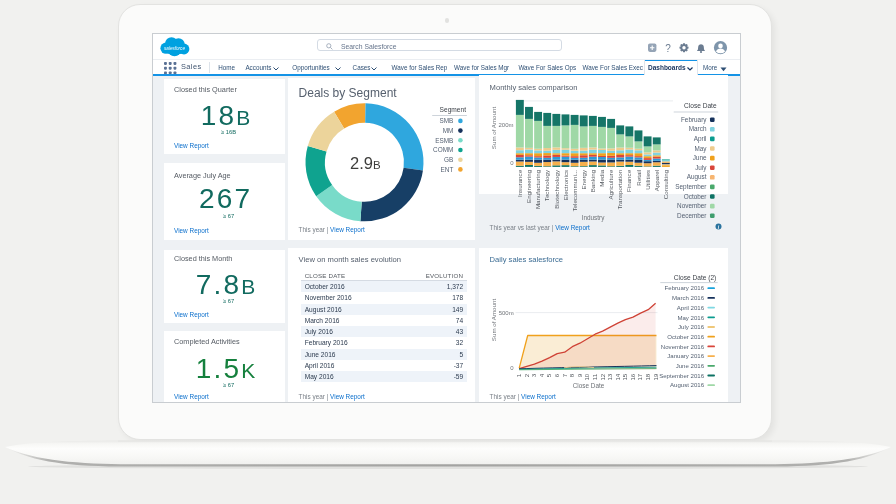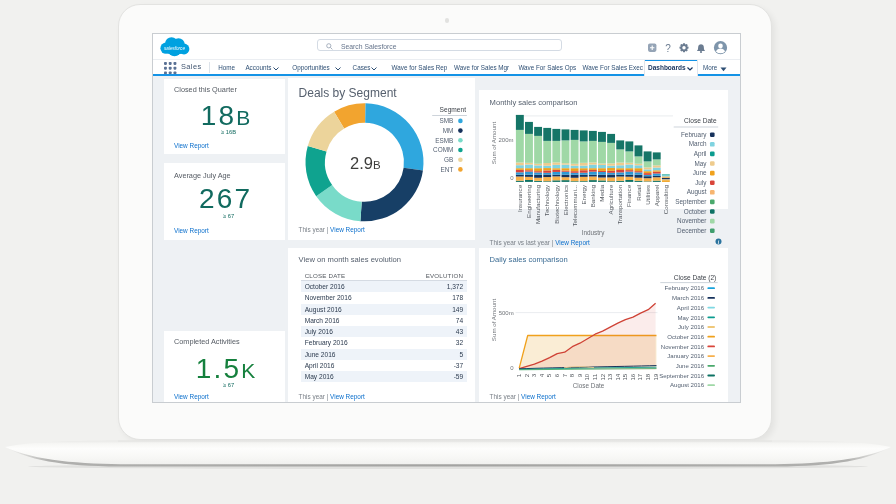--- a/index.html
+++ b/index.html
@@ -87,20 +87,26 @@
 <div style="position:absolute;left:1px;top:21.5px;width:100%;text-align:center;color:#116a5f;font-size:28px;letter-spacing:2.2px;">18<span style="font-size:21px;letter-spacing:0;">B</span></div>
 <div style="position:absolute;left:4px;top:50px;width:100%;text-align:center;color:#116a5f;font-size:5.8px;">≥ 16B</div>
 <div style="position:absolute;left:10px;top:63px;font-size:6.4px;color:#0b6fcc;">View Report</div>
 </div>
 <div class="card" style="left:11px;top:128.5px;width:121.2px;height:77.3px;">
 <div style="position:absolute;left:10px;top:8px;font-size:7.3px;color:#555b63;">Average July Age</div>
 <div style="position:absolute;left:1px;top:20.5px;width:100%;text-align:center;color:#116a5f;font-size:28px;letter-spacing:2.2px;">267<span style="font-size:21px;letter-spacing:0;"></span></div>
 <div style="position:absolute;left:4px;top:50px;width:100%;text-align:center;color:#116a5f;font-size:5.8px;">≥ 67</div>
 <div style="position:absolute;left:10px;top:64px;font-size:6.4px;color:#0b6fcc;">View Report</div>
 </div>
+<div class="card" style="left:11px;top:216.1px;width:121.2px;height:73.1px;">
+<div style="position:absolute;left:10px;top:4px;font-size:7.3px;color:#555b63;">Closed this Month</div>
+<div style="position:absolute;left:1px;top:18.5px;width:100%;text-align:center;color:#116a5f;font-size:28px;letter-spacing:2.2px;">7.8<span style="font-size:21px;letter-spacing:0;">B</span></div>
+<div style="position:absolute;left:4px;top:48px;width:100%;text-align:center;color:#116a5f;font-size:5.8px;">≥ 67</div>
+<div style="position:absolute;left:10px;top:60.5px;font-size:6.4px;color:#0b6fcc;">View Report</div>
+</div>
 <div class="card" style="left:11px;top:297px;width:121.2px;height:71px;">
 <div style="position:absolute;left:10px;top:6px;font-size:7.3px;color:#555b63;">Completed Activities</div>
 <div style="position:absolute;left:1px;top:21.5px;width:100%;text-align:center;color:#15803d;font-size:28px;letter-spacing:2.2px;">1.5<span style="font-size:21px;letter-spacing:0;">K</span></div>
 <div style="position:absolute;left:4px;top:51px;width:100%;text-align:center;color:#116a5f;font-size:5.8px;">≥ 67</div>
 <div style="position:absolute;left:10px;top:62px;font-size:6.4px;color:#0b6fcc;">View Report</div>
 </div>
 <div class="card" style="left:135.3px;top:43.8px;width:187px;height:162px;">
 <div style="position:absolute;left:10.3px;top:8px;font-size:12px;color:#56606e;">Deals by Segment</div>
 <svg style="position:absolute;left:0;top:0;" width="187" height="162" viewBox="0 0 187 162">
         <path d="M46.11,33.73 A59.0,59.0 0 0 1 77.53,25.31 L77.19,44.81 A39.5,39.5 0 0 0 56.16,50.44 Z" fill="#f2a42f"></path>
@@ -165,21 +171,21 @@
         <span style="position:absolute;left:4px;top:2.1px;font-size:6.6px;color:#2b3a4e;">April 2016</span>
         <span style="position:absolute;right:3.5px;top:2.1px;font-size:6.6px;color:#2b3a4e;">-37</span>
       </div>
       <div style="position:absolute;left:12.4px;top:122.86px;width:166px;height:11.27px;background:#eef3f9;">
         <span style="position:absolute;left:4px;top:2.1px;font-size:6.6px;color:#2b3a4e;">May 2016</span>
         <span style="position:absolute;right:3.5px;top:2.1px;font-size:6.6px;color:#2b3a4e;">-59</span>
       </div>
       <div style="position:absolute;left:12.4px;top:31.9px;width:166px;height:1px;background:#d5dbe3;"></div>
 <div style="position:absolute;left:10.3px;top:145px;font-size:6.4px;color:#7a8088;">This year | <span style="color:#0b6fcc;">View Report</span></div>
 </div>
-<div class="card" style="left:325.8px;top:56px;width:249.2px;height:119px;">
+<div class="card" style="left:325.8px;top:41px;width:249.2px;height:119px;">
 <div style="position:absolute;left:10.8px;top:8px;font-size:7.6px;color:#56606e;">Monthly sales comparison</div>
 <svg style="position:absolute;left:0;top:0;" width="249.2" height="162" viewBox="0 0 249.2 162" font-family="Liberation Sans">
         <line x1="35.9" y1="25.9" x2="194" y2="25.9" stroke="#e4e7eb" stroke-width="0.8"></line>
         <rect x="36.90" y="90.70" width="7.9" height="1.20" fill="#0d7264"></rect>
         <rect x="36.90" y="86.50" width="7.9" height="4.20" fill="#f7b04c"></rect>
         <rect x="36.90" y="84.71" width="7.9" height="1.79" fill="#16325c"></rect>
         <rect x="36.90" y="82.29" width="7.9" height="2.41" fill="#2e9ad6"></rect>
         <rect x="36.90" y="79.90" width="7.9" height="2.40" fill="#d9453a"></rect>
         <rect x="36.90" y="78.21" width="7.9" height="1.68" fill="#f0a11c"></rect>
         <rect x="36.90" y="75.19" width="7.9" height="3.02" fill="#7fd3e0"></rect>
@@ -386,21 +392,21 @@
         <text x="227.5" y="133.3" text-anchor="end" font-size="6.4" fill="#556172">November</text>
         <rect x="231" y="128.8" width="4.6" height="4.6" rx="1.2" fill="#9fd8a6"></rect>
         <text x="227.5" y="142.9" text-anchor="end" font-size="6.4" fill="#556172">December</text>
         <rect x="231" y="138.4" width="4.6" height="4.6" rx="1.2" fill="#3f9e6e"></rect>
         <circle cx="239.5" cy="151.5" r="3" fill="#2a739e"></circle>
         <text x="239.5" y="153.6" text-anchor="middle" font-size="4.8" fill="#fff" font-style="italic" font-weight="bold">i</text>
       </svg>
 <div style="position:absolute;left:10.8px;top:148.5px;font-size:6.4px;color:#7a8088;">This year vs last year | <span style="color:#0b6fcc;">View Report</span></div>
 </div>
 <div class="card" style="left:325.8px;top:214.3px;width:249.2px;height:153.7px;">
-<div style="position:absolute;left:10.8px;top:6.5px;font-size:7.6px;color:#3a6b93;">Daily sales comparison</div>
+<div style="position:absolute;left:10.8px;top:6.5px;font-size:7.6px;color:#3a6b93;">Daily sales salesforce</div>
 <svg style="position:absolute;left:0;top:0;" width="249.2" height="153.7" viewBox="0 0 249.2 153.7" font-family="Liberation Sans">
         <line x1="36.5" y1="64.6" x2="178.5" y2="64.6" stroke="#e4e7eb" stroke-width="0.8"></line>
         <path d="M40.2,120.2 L48.7,87.5 L177.5,87.5 L177.5,121.2 L40.2,121.2 Z" fill="#f6dfb2" fill-opacity="0.55"></path>
         <path d="M40.2,120.2 L48.7,87.5 L177.5,87.5" fill="none" stroke="#f0a11c" stroke-width="1.3" stroke-linejoin="round"></path>
         <path d="M40.2,120.7 L47.8,118.5 L55.4,116.2 L63.0,113.2 L70.6,109.7 L78.2,105.7 L85.7,104.2 L93.3,98.7 L100.9,95.2 L108.5,90.7 L116.1,86.2 L123.6,83.2 L131.2,79.2 L138.8,75.2 L146.4,71.7 L154.0,69.2 L161.6,65.2 L169.2,61.7 L176.6,55.2 L176.6,121.2 L40.2,121.2 Z" fill="#d9453a" fill-opacity="0.10"></path>
         <path d="M40.2,120.7 L47.8,118.5 L55.4,116.2 L63.0,113.2 L70.6,109.7 L78.2,105.7 L85.7,104.2 L93.3,98.7 L100.9,95.2 L108.5,90.7 L116.1,86.2 L123.6,83.2 L131.2,79.2 L138.8,75.2 L146.4,71.7 L154.0,69.2 L161.6,65.2 L169.2,61.7 L176.6,55.2" fill="none" stroke="#cf4236" stroke-width="1.3" stroke-linejoin="round"></path>
         <path d="M40.2,120.8 C80,119.5 140,118.6 177.5,117.6" fill="none" stroke="#16325c" stroke-width="1"></path>
         <path d="M40.2,121.4 L90,120.4 L130,119.8 L177.5,119.2" fill="none" stroke="#0b9c8f" stroke-width="0.9"></path>
         <path d="M40.2,121.8 L100,121.2 L177.5,120.6" fill="none" stroke="#4aa96c" stroke-width="0.9"></path>
         <path d="M85,119.8 C95,118.2 105,118.4 115,119.6" fill="none" stroke="#eecb8d" stroke-width="0.9"></path>

